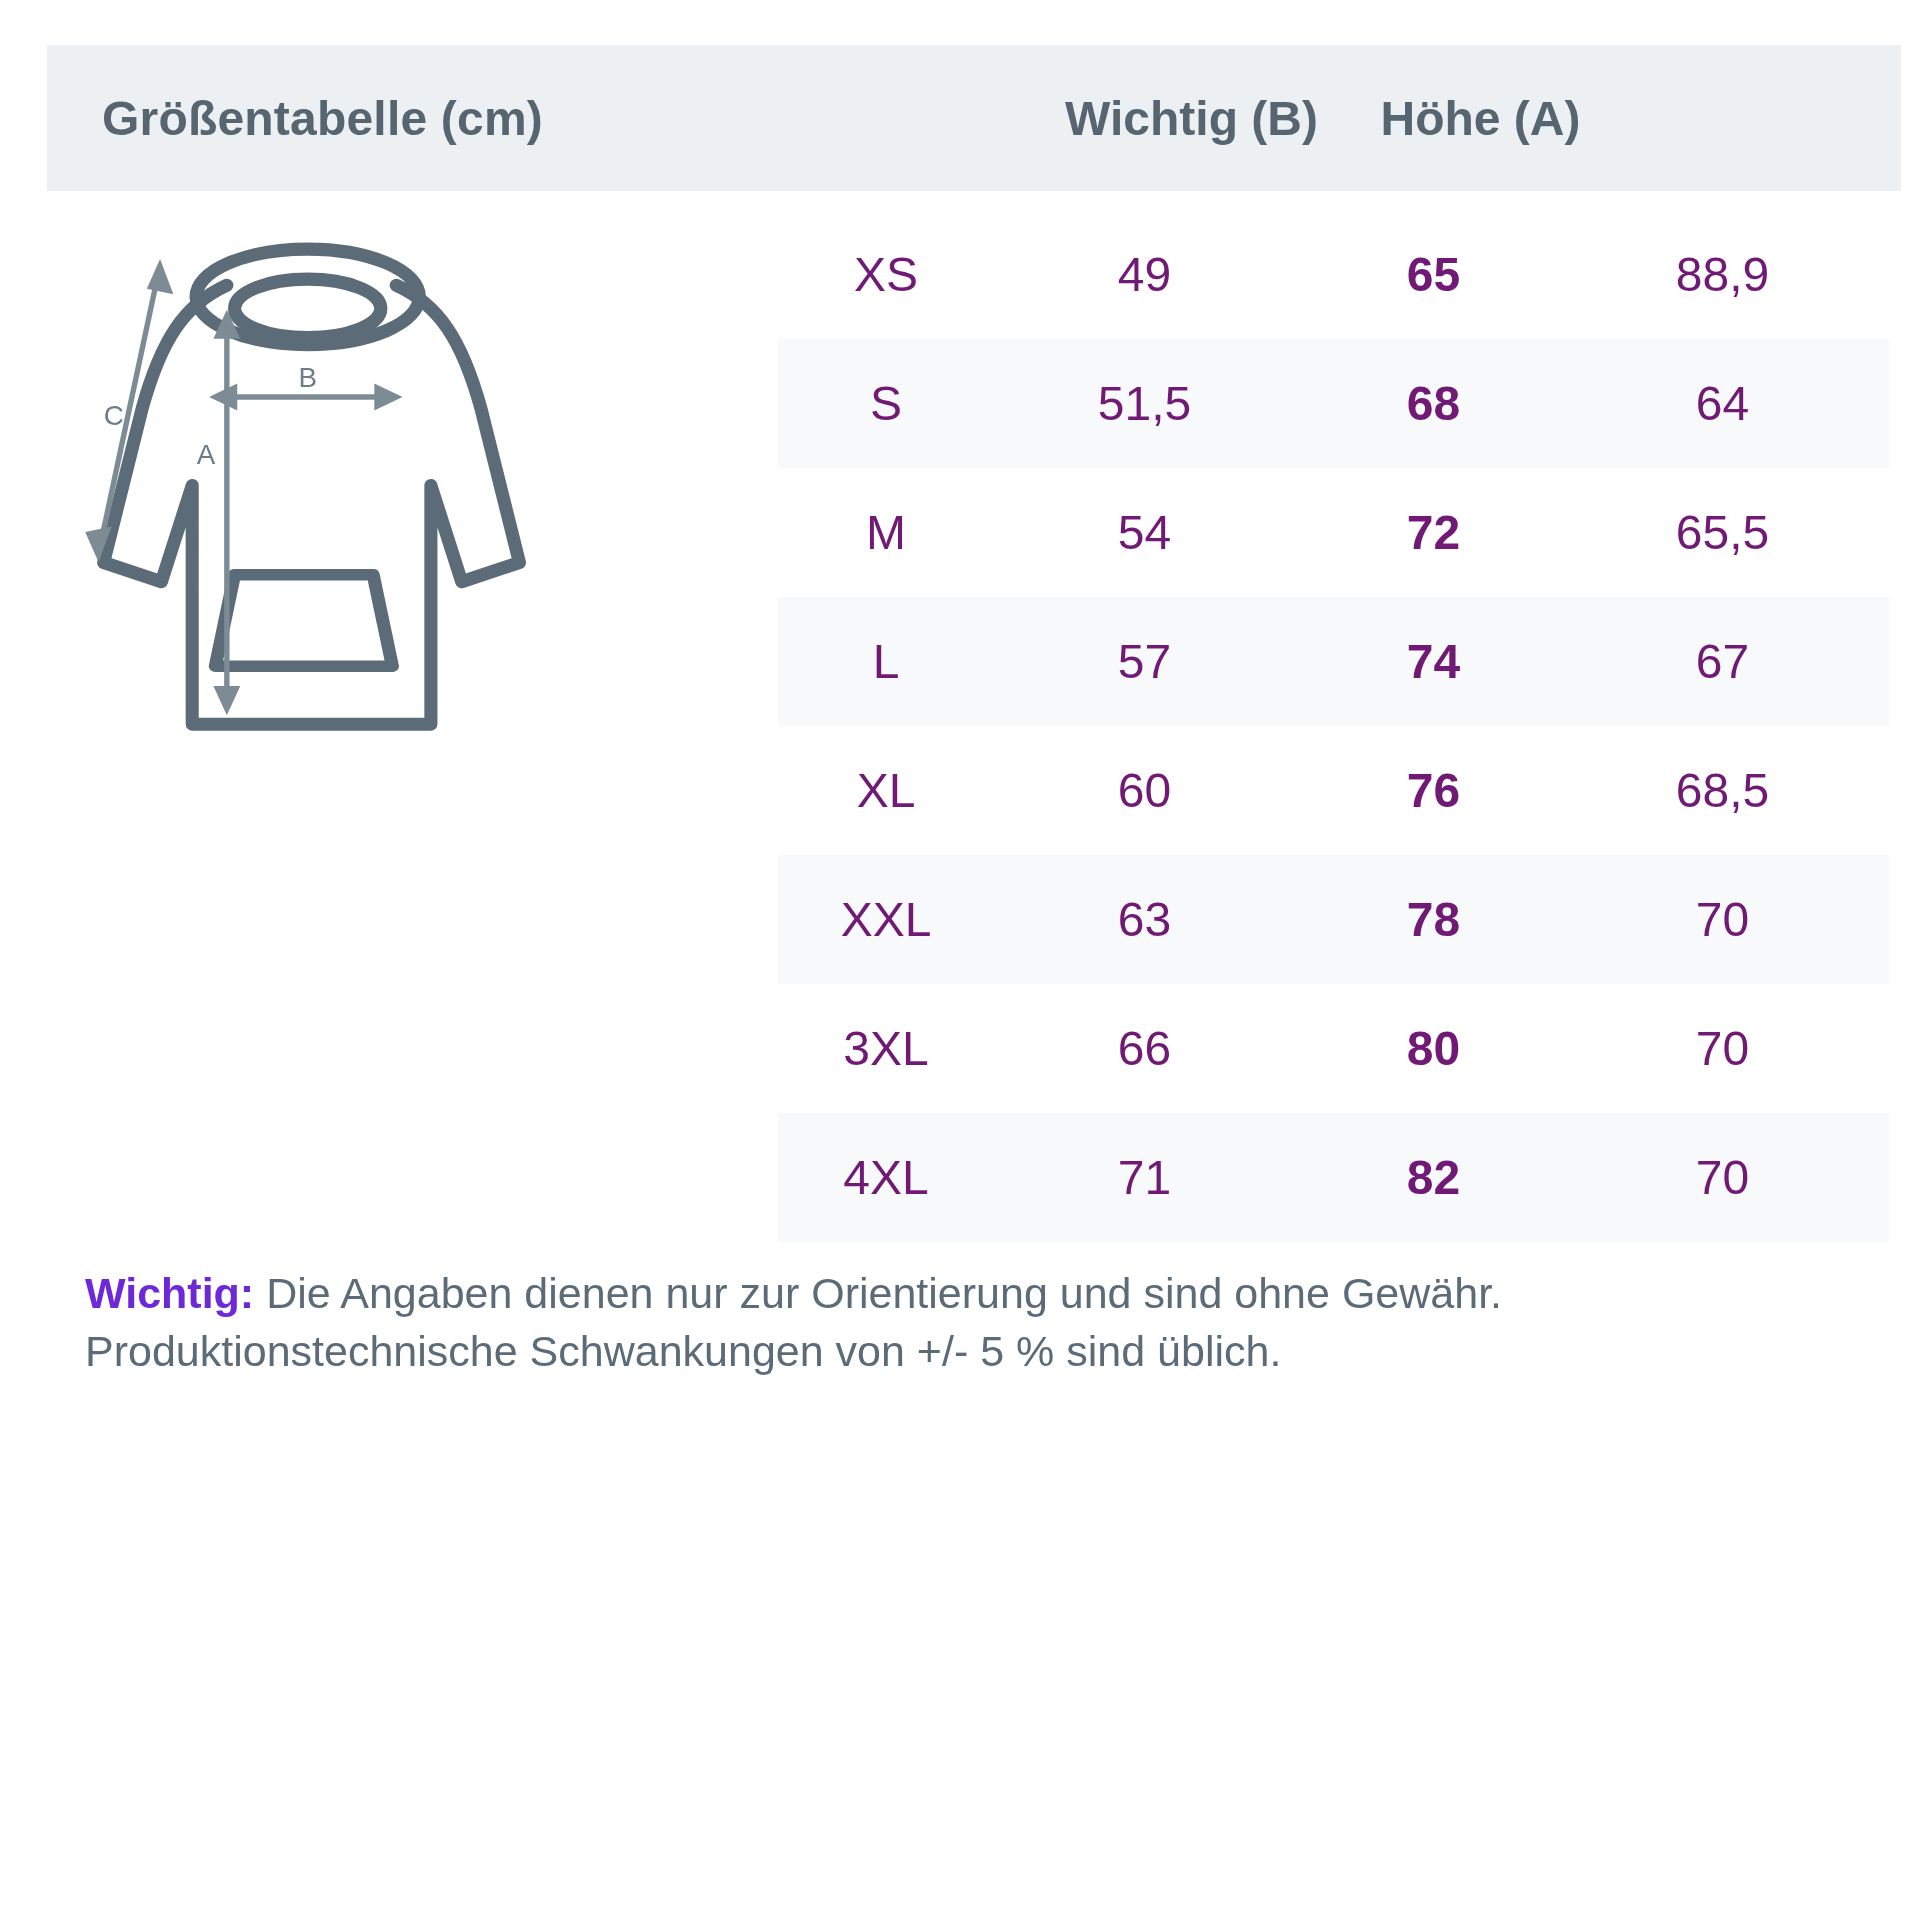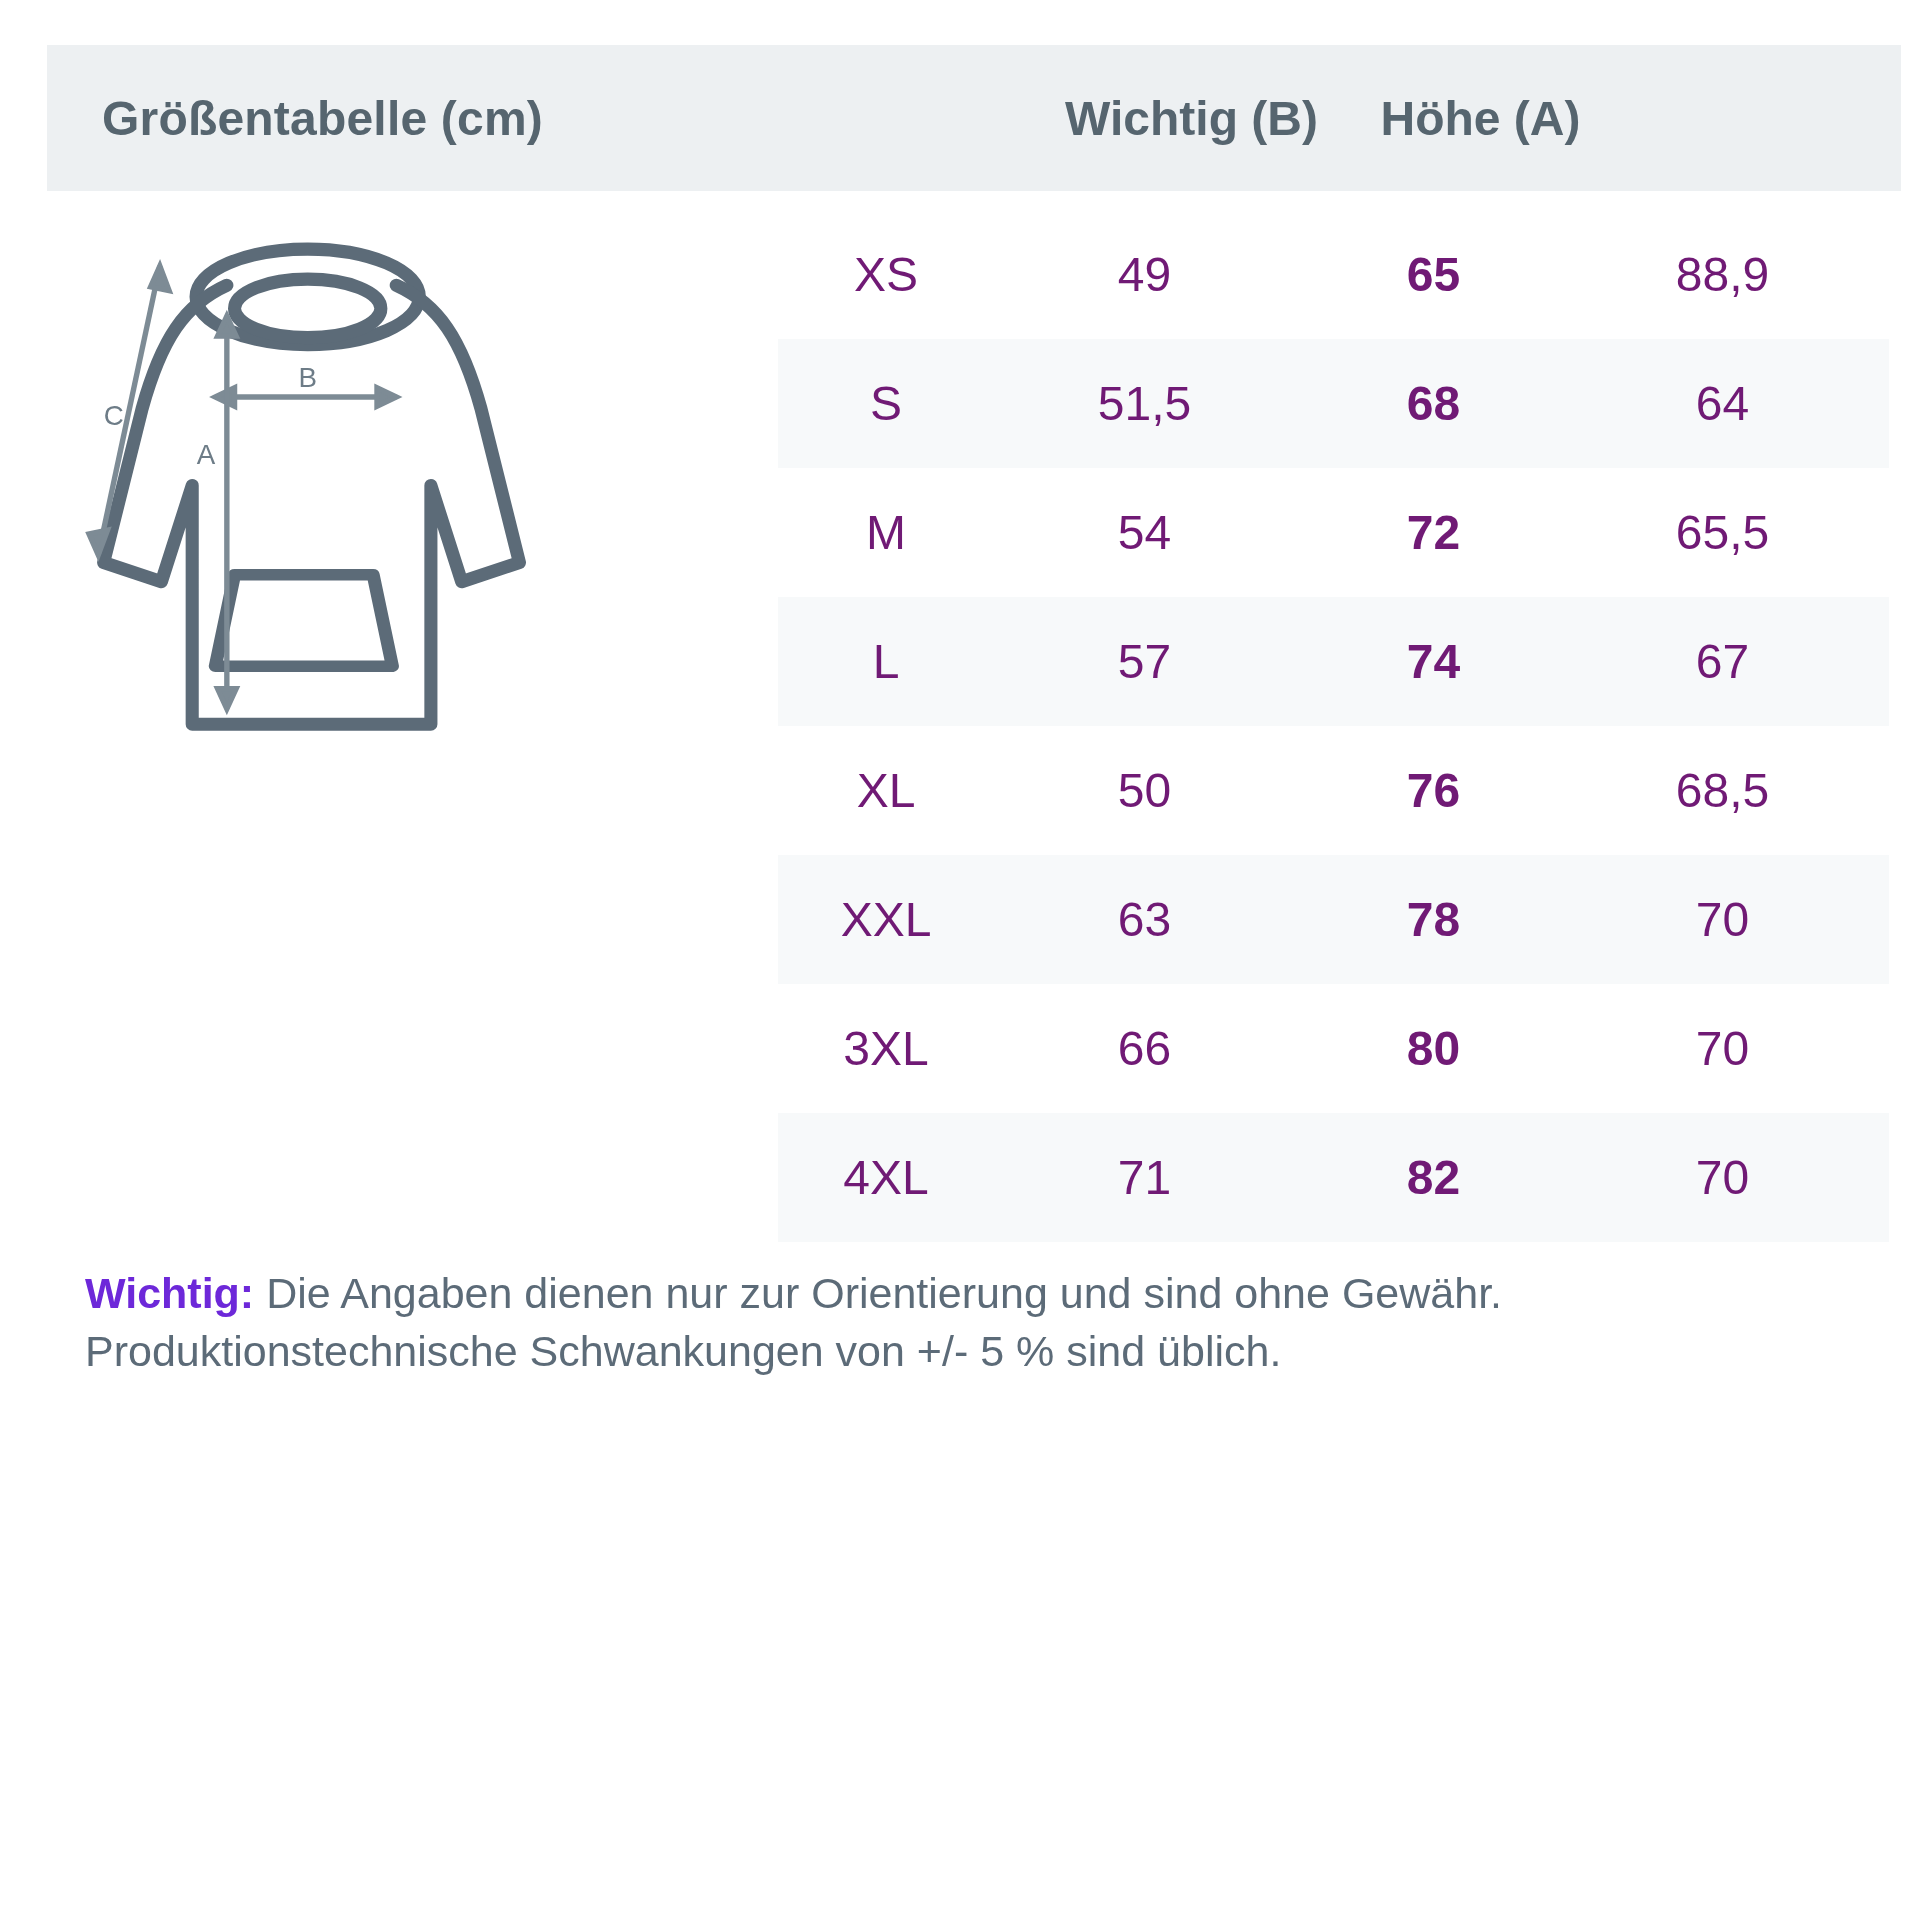--- a/index.html
+++ b/index.html
@@ -197,21 +197,21 @@
 
     <div class="row alt">
       <div class="cell size">L</div>
       <div class="cell b">57</div>
       <div class="cell a">74</div>
       <div class="cell c">67</div>
     </div>
 
     <div class="row">
       <div class="cell size">XL</div>
-      <div class="cell b">50</div>
+      <div class="cell b">60</div>
       <div class="cell a">76</div>
       <div class="cell c">68,5</div>
     </div>
 
     <div class="row alt">
       <div class="cell size">XXL</div>
       <div class="cell b">63</div>
       <div class="cell a">78</div>
       <div class="cell c">70</div>
     </div>

